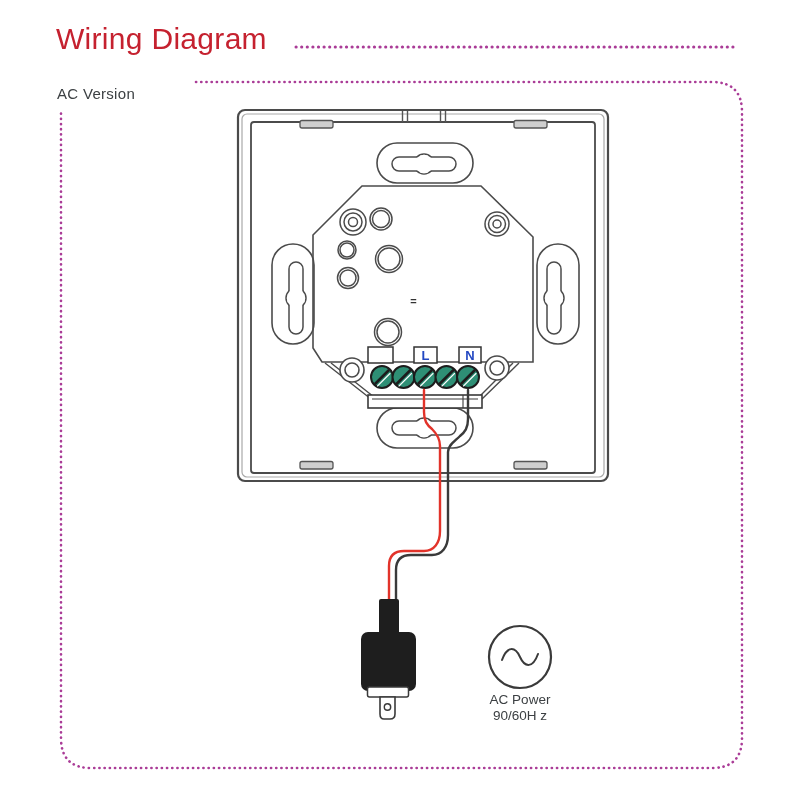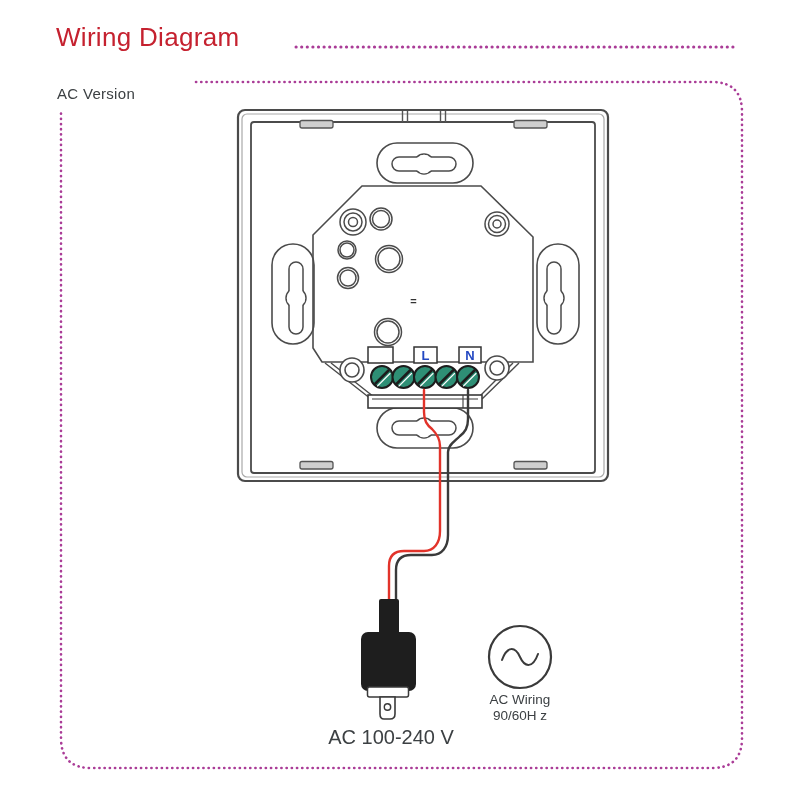--- a/index.html
+++ b/index.html
@@ -1,20 +1,20 @@
 <!DOCTYPE html>
 <html style="--title-red: #c5212f; --dot-magenta: #aa3c97; --line-gray: #4b4b4b; --terminal-green: #2e8f75; --terminal-label-blue: #2348c2; --wire-red: #e2332a; --wire-black: #3a3a3a; --plug-black: #1e1e1e; --text-dark: #3c4043;"><head>
 <meta charset="utf-8">
 <style>
   html,body{margin:0;padding:0;background:#ffffff;}
   body{width:800px;height:800px;overflow:hidden;font-family:"Liberation Sans",sans-serif;}
   .stage{position:relative;width:800px;height:800px;}
   svg.diagram{position:absolute;left:0;top:0;z-index:1;}
   .txt{position:absolute;z-index:2;}
-  .title{left:56px;top:22px;font-size:26px;font-weight:400;color:var(--title-red,#c5212f);letter-spacing:.3px;}
+  .title{left:56px;top:22px;font-size:30px;font-weight:400;color:var(--title-red,#c5212f);letter-spacing:.3px;}
   .acver{left:57px;top:85px;font-size:15px;color:var(--text-dark,#3c4043);letter-spacing:.3px;}
   .plug-label{left:291px;top:726px;width:200px;text-align:center;font-size:20px;color:var(--text-dark,#3c4043);}
   .acp{left:450px;width:140px;text-align:center;font-size:13.5px;color:var(--text-dark,#3c4043);}
   .acp1{top:692px;} .acp2{top:708px;}
   
   .ln{fill:none;stroke:var(--line-gray,#4b4b4b);}
   .wfill{fill:#ffffff;stroke:var(--line-gray,#4b4b4b);}
   .mask{fill:#ffffff;stroke:none;}
   .dots{fill:none;stroke:var(--dot-magenta,#aa3c97);stroke-linecap:round;}
   .term{fill:var(--terminal-green,#2e8f75);stroke:#1c1c1c;stroke-width:2;}
@@ -167,17 +167,16 @@
       <path d="M380,697 h15 v17 q0,5 -5,5 h-6 q-4,0 -4,-5 z" fill="#ffffff" stroke="#3a3a3a" stroke-width="1.6"></path>
       <circle cx="387.5" cy="707" r="3.2" fill="#ffffff" stroke="#3a3a3a" stroke-width="1.4"></circle>
     </g>
 
     <g>
       <circle cx="520" cy="657" r="31" fill="#ffffff" stroke="#3a3a3a" stroke-width="2.2"></circle>
       <path d="M502,660 C507,646 515,646 520,657 C525,668 533,668 538,654" fill="none" stroke="#3a3a3a" stroke-width="2" stroke-linecap="round"></path>
     </g>
   </svg>
 
-  <div class="txt plug-label">AC 100-240 V</div>
-  <div class="txt acp acp1">AC Wiring</div>
+  <div class="txt acp acp1">AC Power</div>
   <div class="txt acp acp2">90/60H z</div>
 
 </div>
 
 </body></html>

